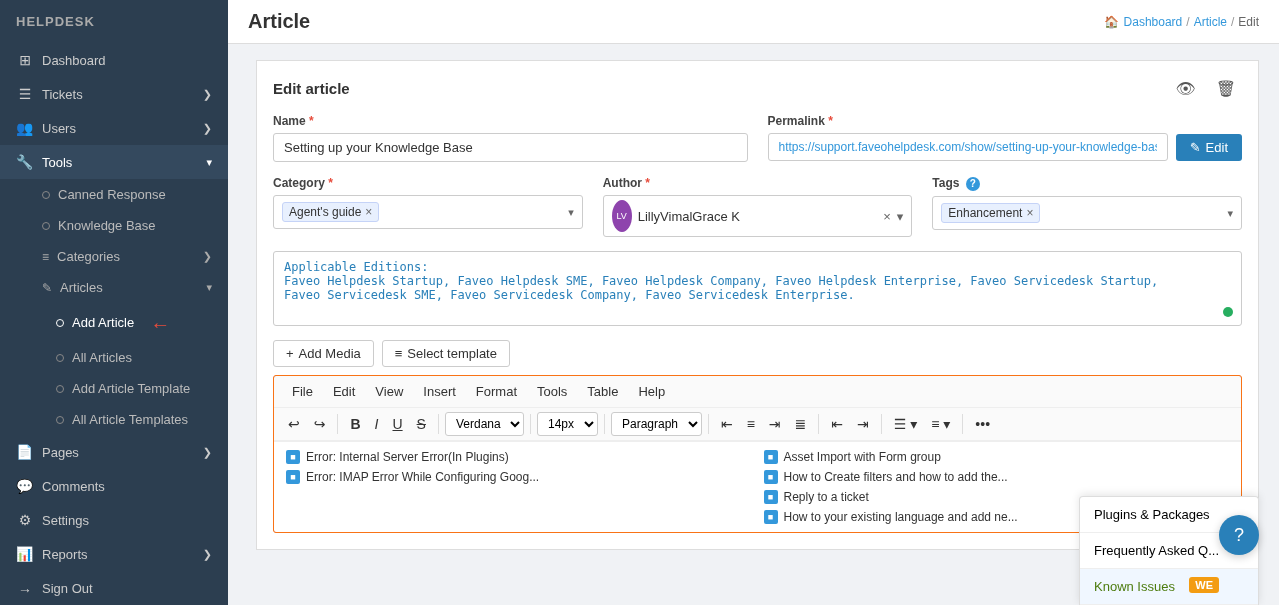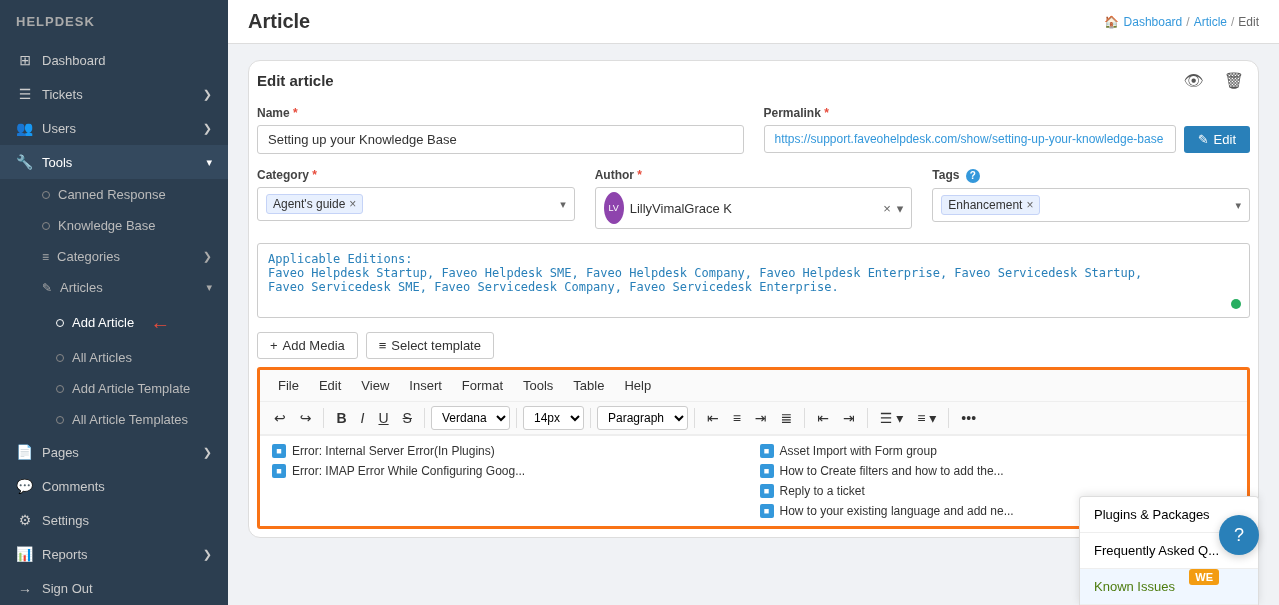--- a/index.html
+++ b/index.html
@@ -91,22 +91,23 @@
       flex: 1;
       overflow-y: auto;
       padding: 16px 20px;
       background: #f0f2f5;
       position: relative;
     }
 
     .card {
       background: #fff;
       border: 1px solid #ddd;
-      border-radius: 12px;
-      padding: 8px;
+      border-radius: 0;
+      padding: 16px;
+      margin-left: 8px;
     }
 
     .card-header {
       display: flex;
       align-items: center;
       justify-content: space-between;
       margin-bottom: 14px;
     }
     .card-header .title {
       font-size: 15px;
@@ -286,21 +287,21 @@
       border-radius: 3px;
       padding: 5px 12px;
       font-size: 13px;
       background: #fff;
       cursor: pointer;
       color: #333;
     }
 
     
     .editor-wrap {
-      border: 3px solid #f97316;
+      border: 1px solid #f97316;
       border-radius: 3px;
       background: #c2410c;
       overflow: hidden;
     }
     .editor-menubar {
       display: flex;
       align-items: center;
       gap: 0;
       border-bottom: 1px solid #eee;
       padding: 0 8px;
@@ -418,21 +419,21 @@
       color: #fff;
       font-size: 18px;
       cursor: pointer;
       z-index: 20;
       box-shadow: 0 2px 8px rgba(0,0,0,0.2);
     }
 
     
     .we-badge {
       position: absolute;
-      bottom: 20px;
+      bottom: 12px;
       right: 60px;
       background: #f39c12;
       color: #fff;
       font-size: 11px;
       font-weight: bold;
       padding: 2px 6px;
       border-radius: 3px;
       z-index: 20;
     }
   </style>

